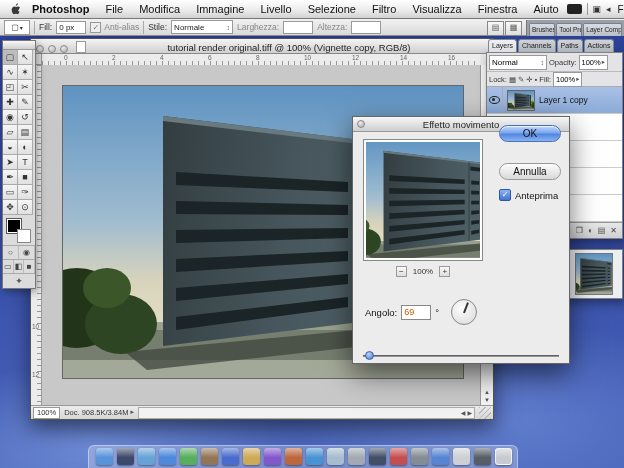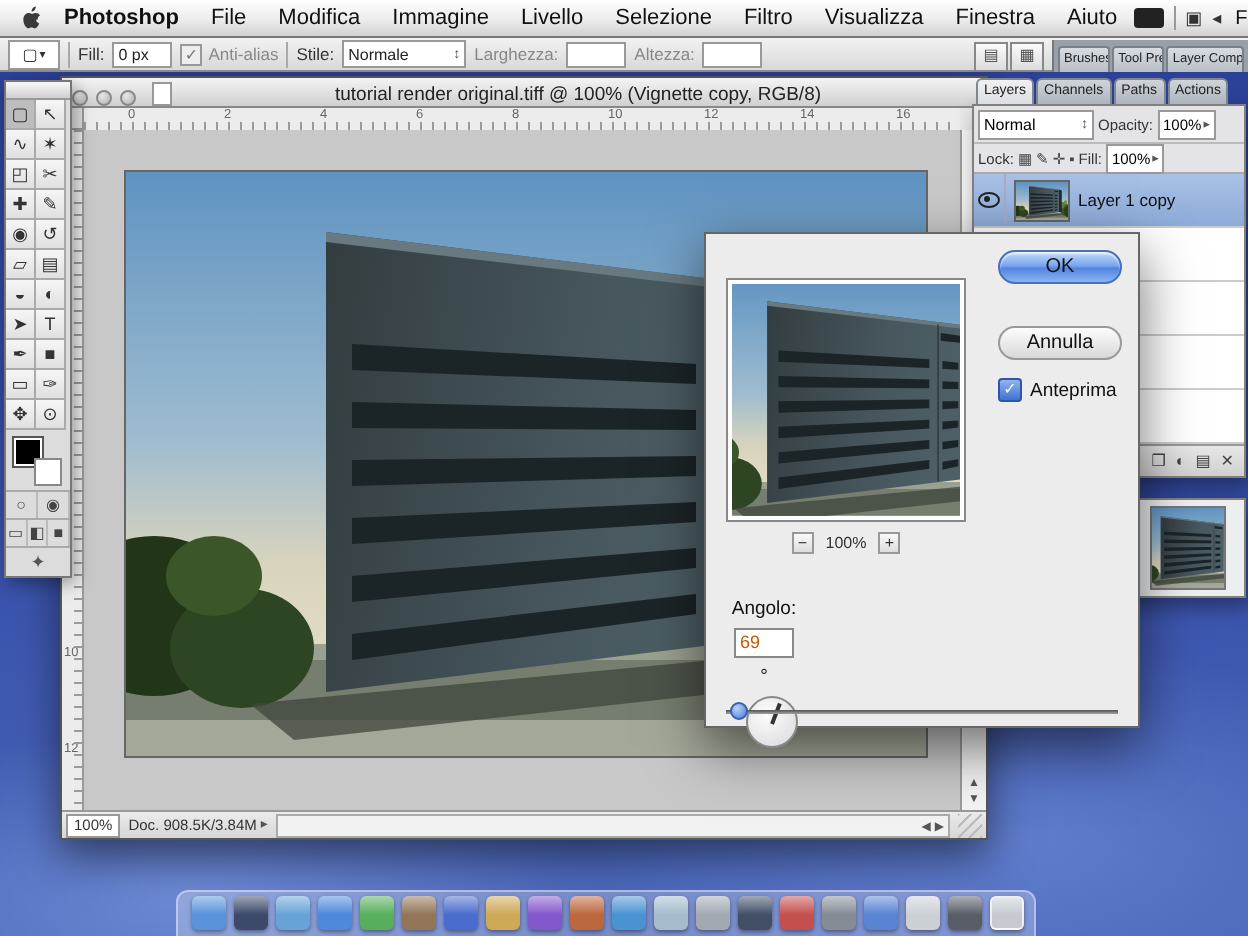--- a/index.html
+++ b/index.html
@@ -115,21 +115,21 @@
   .dlg-preview{position:absolute;left:10px;top:22px;width:120px;height:122px;border:1px solid #888;background:#fff;padding:2px;box-sizing:border-box;}
   .dlg-preview svg{display:block;width:100%;height:100%;}
   .dlg-zoom{position:absolute;left:10px;top:149px;width:120px;display:flex;align-items:center;justify-content:center;gap:6px;}
   .zbtn{width:11px;height:11px;border:1px solid #999;background:linear-gradient(#fafafa,#ddd);font-size:8px;line-height:10px;text-align:center;color:#333;box-sizing:border-box;}
   .zval{font-style:normal;font-size:8px;color:#333;}
   .btn{position:absolute;left:146px;width:62px;height:17px;border-radius:9px;font-size:10px;text-align:center;line-height:16px;color:#111;box-sizing:border-box;}
   .ok{top:8px;background:linear-gradient(#c4dafa,#7aa6ee 45%,#5286e0 55%,#8ab4f2);border:1px solid #4a70b8;box-shadow:inset 0 1px 1px rgba(255,255,255,.7);}
   .cancel{top:46px;background:linear-gradient(#fdfdfd,#d8d8d8);border:1px solid #999;}
   .dlg-check{position:absolute;left:146px;top:72px;display:flex;align-items:center;gap:4px;font-size:9.5px;color:#111;}
   .cbx{width:10px;height:10px;background:linear-gradient(#8fb4ef,#3f72d2);border:1px solid #2e56a8;color:#fff;font-size:8px;line-height:10px;text-align:center;border-radius:2px;font-style:normal;}
-  .dlg-angle{position:absolute;left:12px;top:182px;display:flex;align-items:center;gap:4px;font-size:9.5px;color:#111;flex-direction:column;}
+  .dlg-angle{position:absolute;left:12px;top:182px;display:flex;align-items:center;gap:4px;font-size:9.5px;color:#111;}
   .dlg-angle em,.dlg-dist em{font-style:normal;}
   .dlg-input{background:#fff;border:1px solid #888;height:13px;min-width:24px;padding:0 2px;font-size:9px;line-height:13px;box-sizing:content-box;}
   .orange{color:#c25a00;font-style:normal;}
   .dial{width:26px;height:26px;border-radius:50%;border:1px solid #888;background:radial-gradient(circle at 40% 35%,#fdfdfd,#d8d8d8);position:relative;margin-left:8px;box-sizing:border-box;}
   .needle{position:absolute;left:50%;top:50%;width:11px;height:2px;background:#333;transform-origin:0 50%;transform:rotate(-69deg);}
   .dlg-dist{position:absolute;left:12px;top:212px;display:flex;align-items:center;gap:4px;font-size:9.5px;color:#111;}
   .w40{min-width:38px;}
   .dlg-slider{position:absolute;left:10px;right:10px;top:234px;height:10px;}
   .track{position:absolute;left:0;right:0;top:4px;height:2px;background:#999;box-shadow:inset 0 1px 1px rgba(0,0,0,.4);}
   .sl-thumb{position:absolute;left:2px;top:0;width:9px;height:9px;border-radius:50%;background:radial-gradient(circle at 35% 30%,#bcd4f8,#4a7ad8);border:1px solid #3a5fb0;box-sizing:border-box;}
@@ -414,20 +414,24 @@
     <div class="p2-body">
       <span class="p2-thumb">
         <svg viewBox="0 0 400 292" preserveAspectRatio="xMidYMid slice">
             <use href="#scene"></use>
           </svg>
       </span>
     </div>
   </div>
 
   <div class="dialog">
+    <div class="dlg-title">
+      <span class="dlg-close"></span>
+      <em style="font-style:normal">Effetto movimento</em>
+    </div>
     <div class="dlg-preview">
       <svg viewBox="60 0 260 285" preserveAspectRatio="xMidYMid slice">
           <use href="#scene"></use>
         </svg>
     </div>
     <div class="dlg-zoom">
       <span class="zbtn">−</span>
       <em class="zval">100%</em>
       <span class="zbtn">+</span>
     </div>

